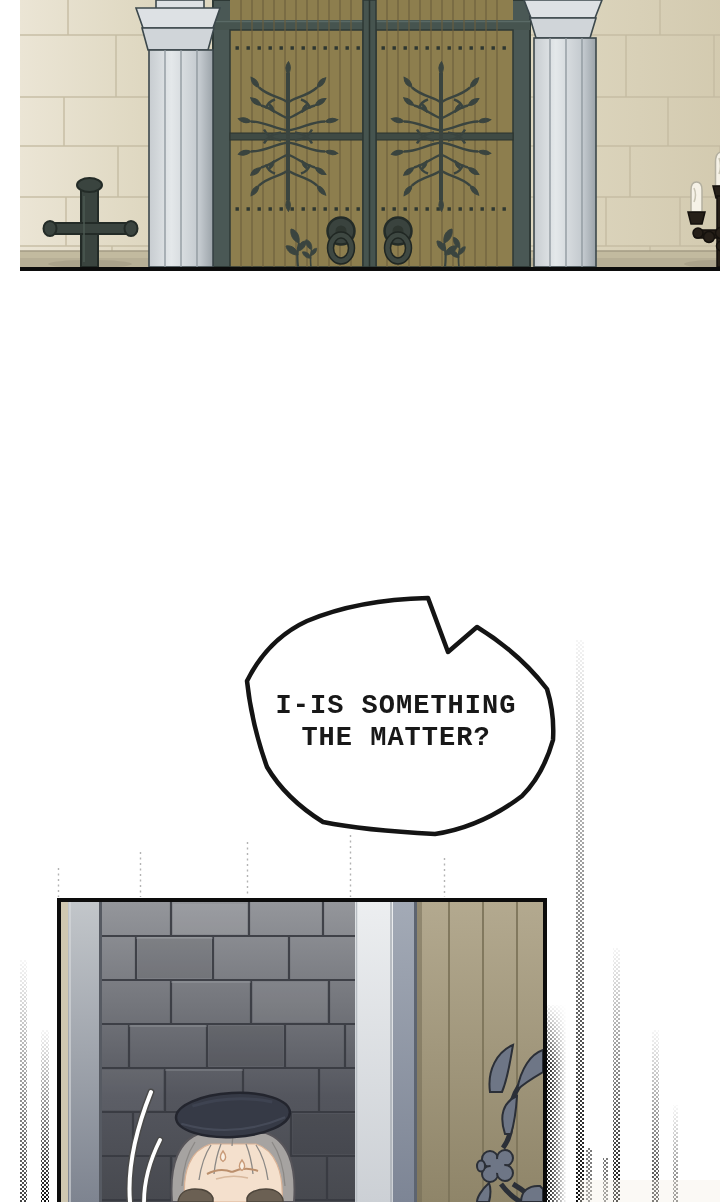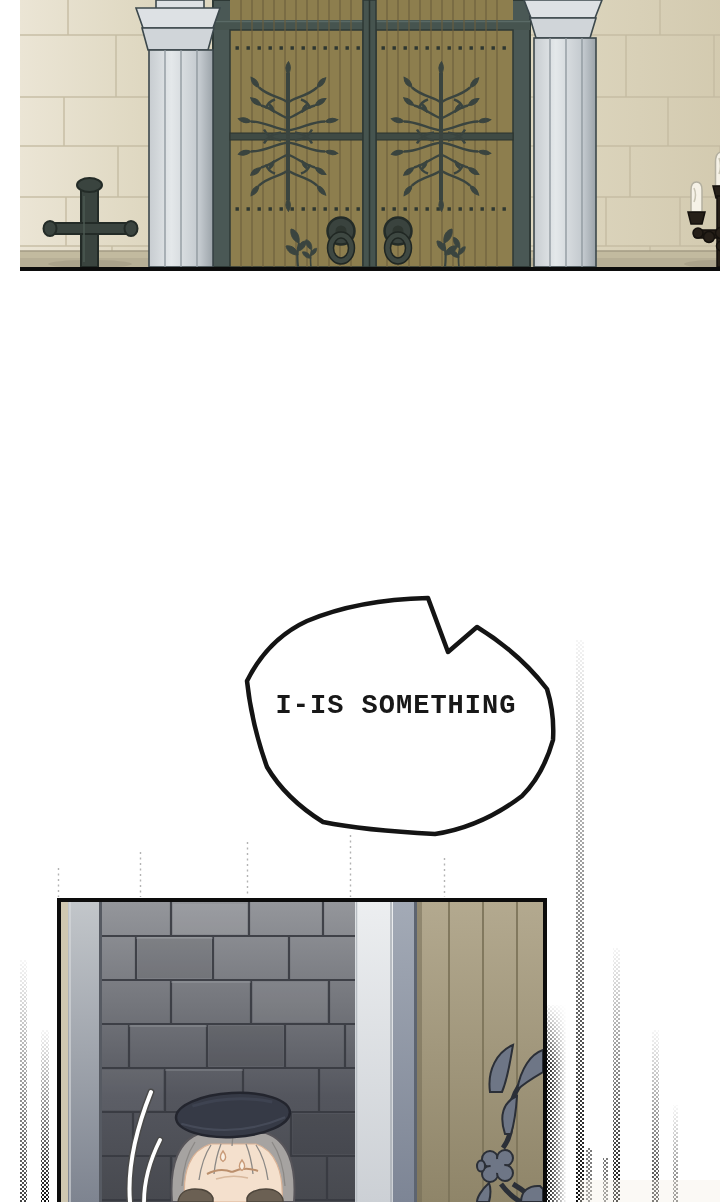--- a/index.html
+++ b/index.html
@@ -258,20 +258,21 @@
            C268,58 292,78 312,104
            C317,120 319,138 318,155
            C312,176 302,196 287,211
            C262,230 233,244 200,249
            C162,247 122,244 88,237
            C64,222 45,204 32,182
            C22,154 15,124 12,96 Z"></path>
     </svg>
     <div class="bubble-text">
       <div>I-IS SOMETHING</div>
+      <div>THE MATTER?</div>
     </div>
   </div>
 
   <section class="panel2-frame">
     <svg width="482" height="300" viewBox="0 0 482 300">
       <defs>
         <linearGradient id="brickG" x1="0" y1="0" x2="0" y2="1">
           <stop offset="0" stop-color="var(--brick-top)"></stop>
           <stop offset="0.35" stop-color="#73757b"></stop>
           <stop offset="0.65" stop-color="#54565e"></stop>

